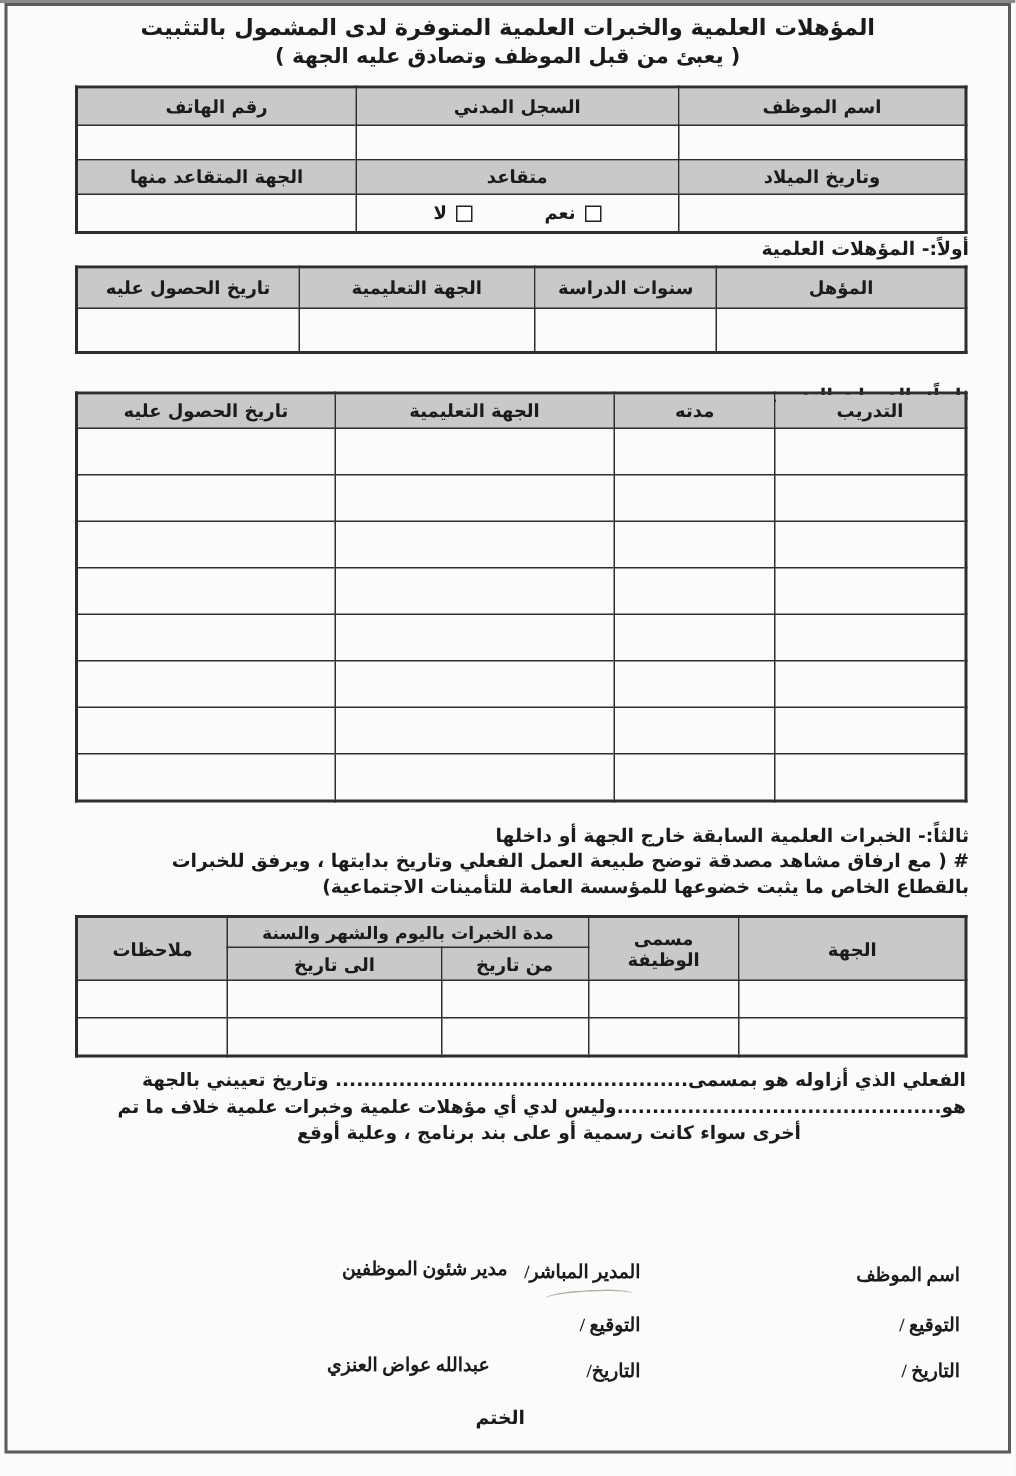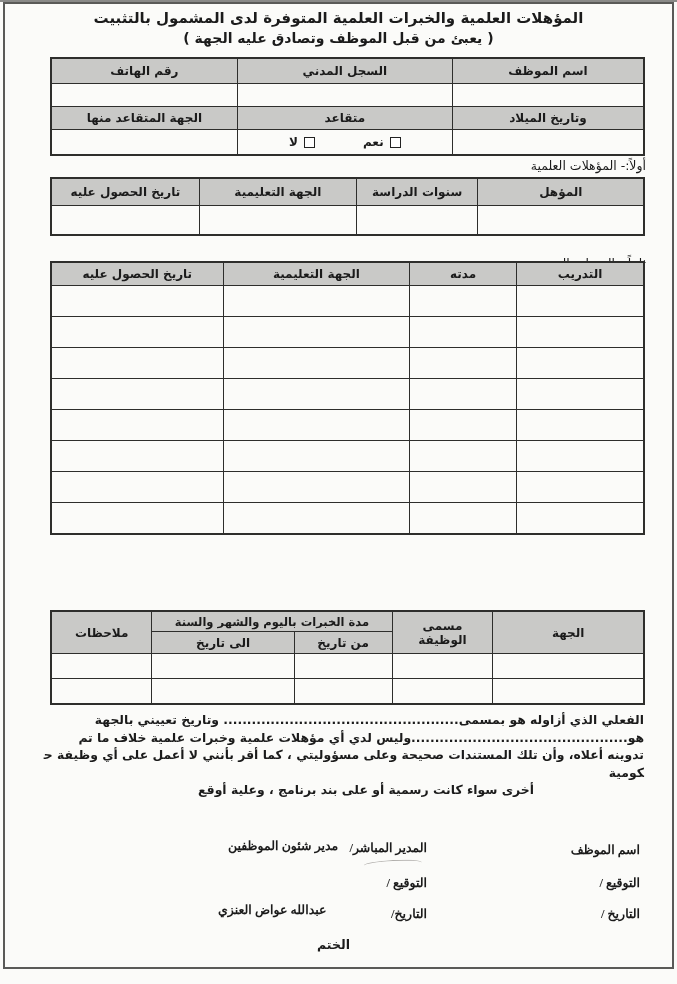--- a/index.html
+++ b/index.html
@@ -21,21 +21,21 @@
   table{border-collapse:collapse;table-layout:fixed;width:100%;}
   table{border:2px solid #2e2e2c;}
   td,th{border:1px solid #2e2e2c;font-size:12px;font-weight:bold;padding:0 5px;text-align:center;vertical-align:middle;overflow:hidden;}
   .hd{background:#c9c9c7;}
 
   .t-info{position:absolute;left:50px;top:57px;width:595px;}
   .t-qual{position:absolute;left:50px;top:177px;width:595px;}
   .t-train{position:absolute;left:50px;top:261px;width:595px;}
   .t-exp{position:absolute;left:50px;top:610px;width:595px;}
 
-  .sec-label{position:absolute;right:31px;font-size:12.5px;font-weight:normal;text-align:center;}
+  .sec-label{position:absolute;right:31px;font-size:12.5px;font-weight:bold;text-align:center;}
   .s1{top:158px;}
   .s2{top:256px;}
   .s3{top:548px;right:31px;left:40px;text-align:right;font-size:12.5px;font-weight:bold;line-height:17px;position:absolute;}
 
   .cb{display:inline-block;width:9px;height:9px;border:1.5px solid #222;background:#fff;vertical-align:middle;margin-left:6px;}
   .cb-group{display:inline-block;}
   .cb-cell{text-align:center;}
   .cb-gap{display:inline-block;width:48px;}
 
   .decl{position:absolute;top:711px;right:33px;left:38px;font-size:12.4px;font-weight:bold;line-height:17.6px;text-align:right;word-break:break-all;}
@@ -176,20 +176,25 @@
         </tr>
         <tr>
           <td style="height: 30px;"></td>
           <td style="height: 30px;"></td>
           <td style="height: 30px;"></td>
           <td style="height: 30px;"></td>
         </tr>
       </tbody>
   </table>
 
+  <div class="s3">
+    <div>ثالثاً:- الخبرات العلمية السابقة خارج الجهة أو داخلها</div>
+    <div># ( مع ارفاق مشاهد مصدقة توضح طبيعة العمل الفعلي وتاريخ بدايتها ، ويرفق للخبرات</div>
+    <div>بالقطاع الخاص ما يثبت خضوعها للمؤسسة العامة للتأمينات الاجتماعية)</div>
+  </div>
 
   <table class="t-exp">
     <colgroup>
         <col style="width:25.5%">
         <col style="width:17%">
         <col style="width:16.5%">
         <col style="width:24%">
         <col style="width:17%">
       </colgroup>
     <thead>
@@ -218,21 +223,20 @@
           <td style="height: 24px;"></td>
           <td style="height: 24px;"></td>
           <td style="height: 24px;"></td>
         </tr>
       </tbody>
   </table>
 
   <div class="decl">
     <div>الفعلي الذي أزاوله هو بمسمى.................................................. وتاريخ تعييني بالجهة</div>
     <div>هو..............................................وليس لدي أي مؤهلات علمية وخبرات علمية خلاف ما تم</div>
-    <div>تدوينه أعلاه، وأن تلك المستندات صحيحة وعلى مسؤوليتي ، كما أقر بأنني لا أعمل على أي وظيفة حكومية</div>
     <div class="l5">أخرى سواء كانت رسمية أو على بند برنامج ، وعلية أوقع</div>
   </div>
 
   <div class="sig" style="top:842px;right:37px">اسم الموظف</div>
   <div class="sig" style="top:840px;right:250px">المدير المباشر/</div>
   <div class="sig" style="top:838px;left:228px">مدير شئون الموظفين</div>
   <div class="squiggle"></div>
 
   <div class="sig" style="top:875px;right:37px">التوقيع /</div>
   <div class="sig" style="top:875px;right:250px">التوقيع /</div>

